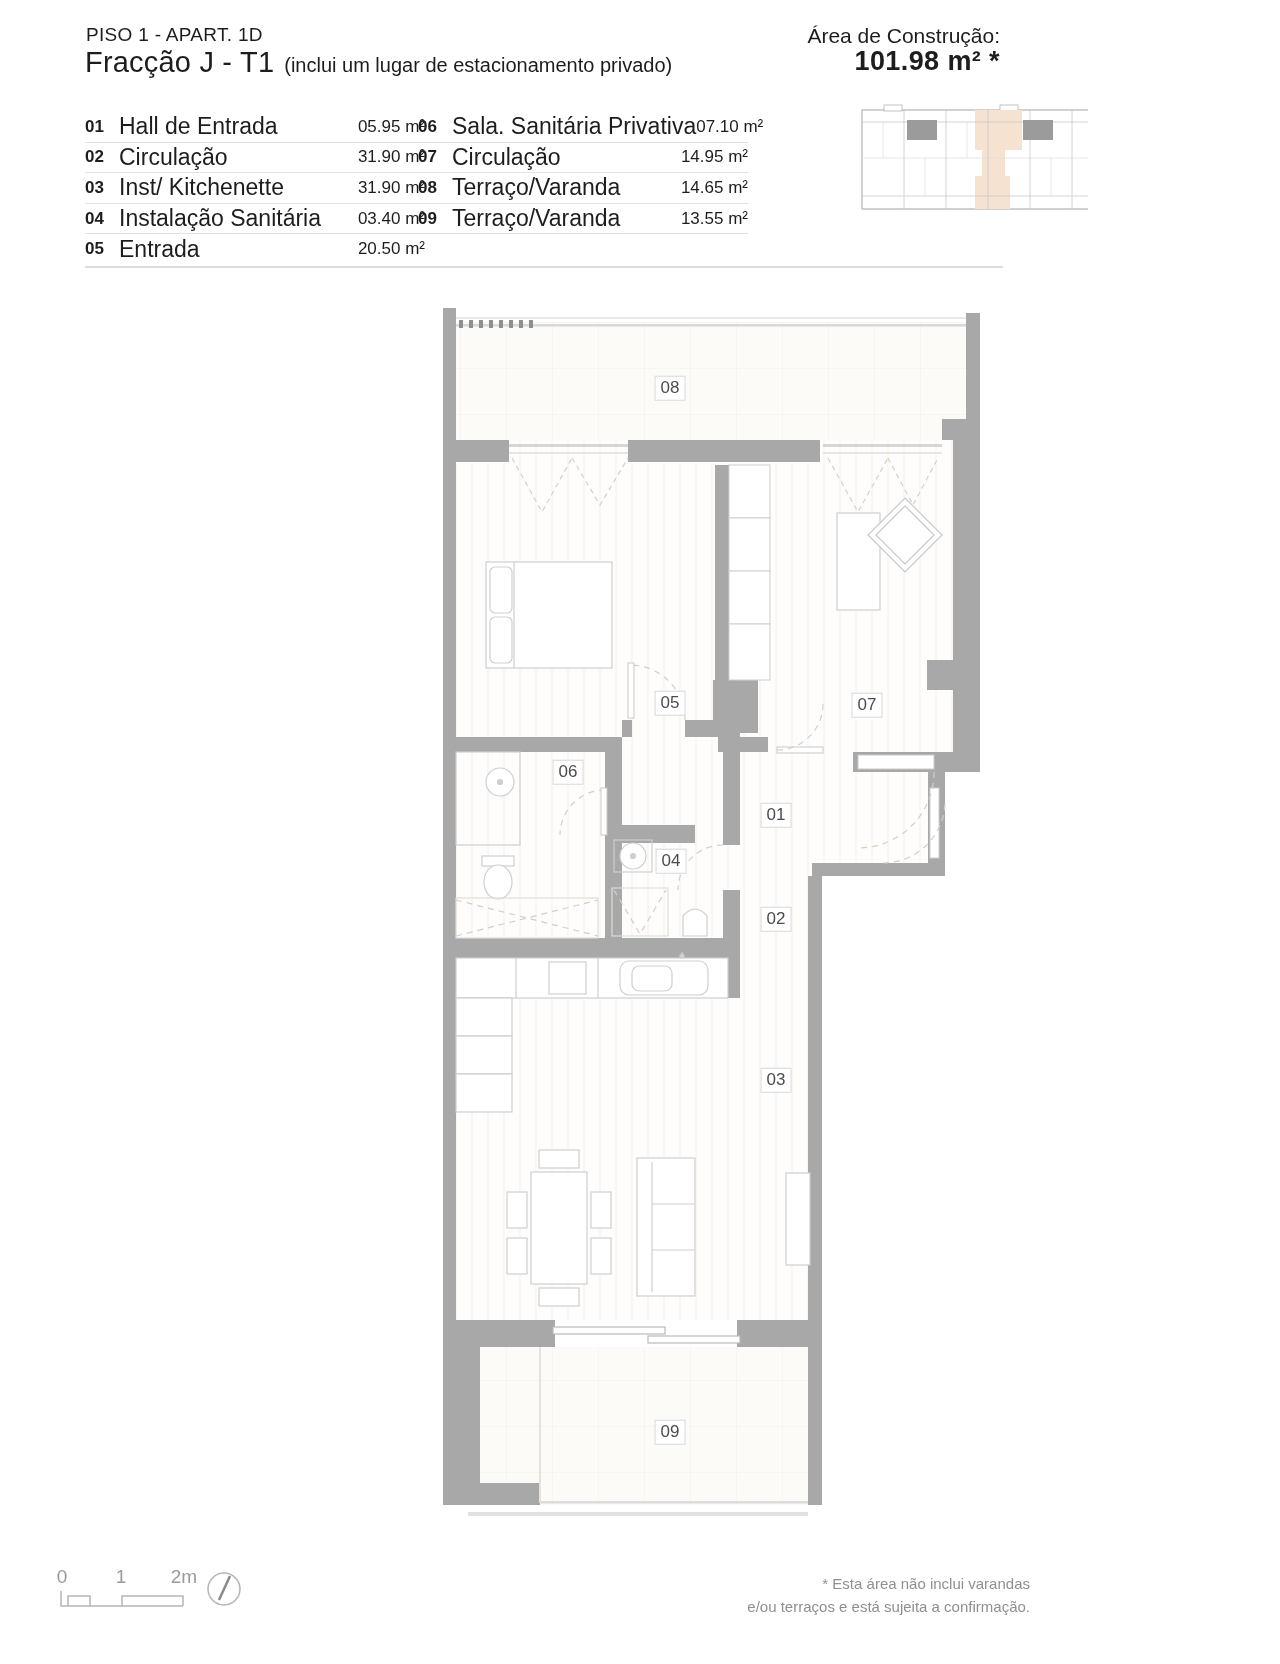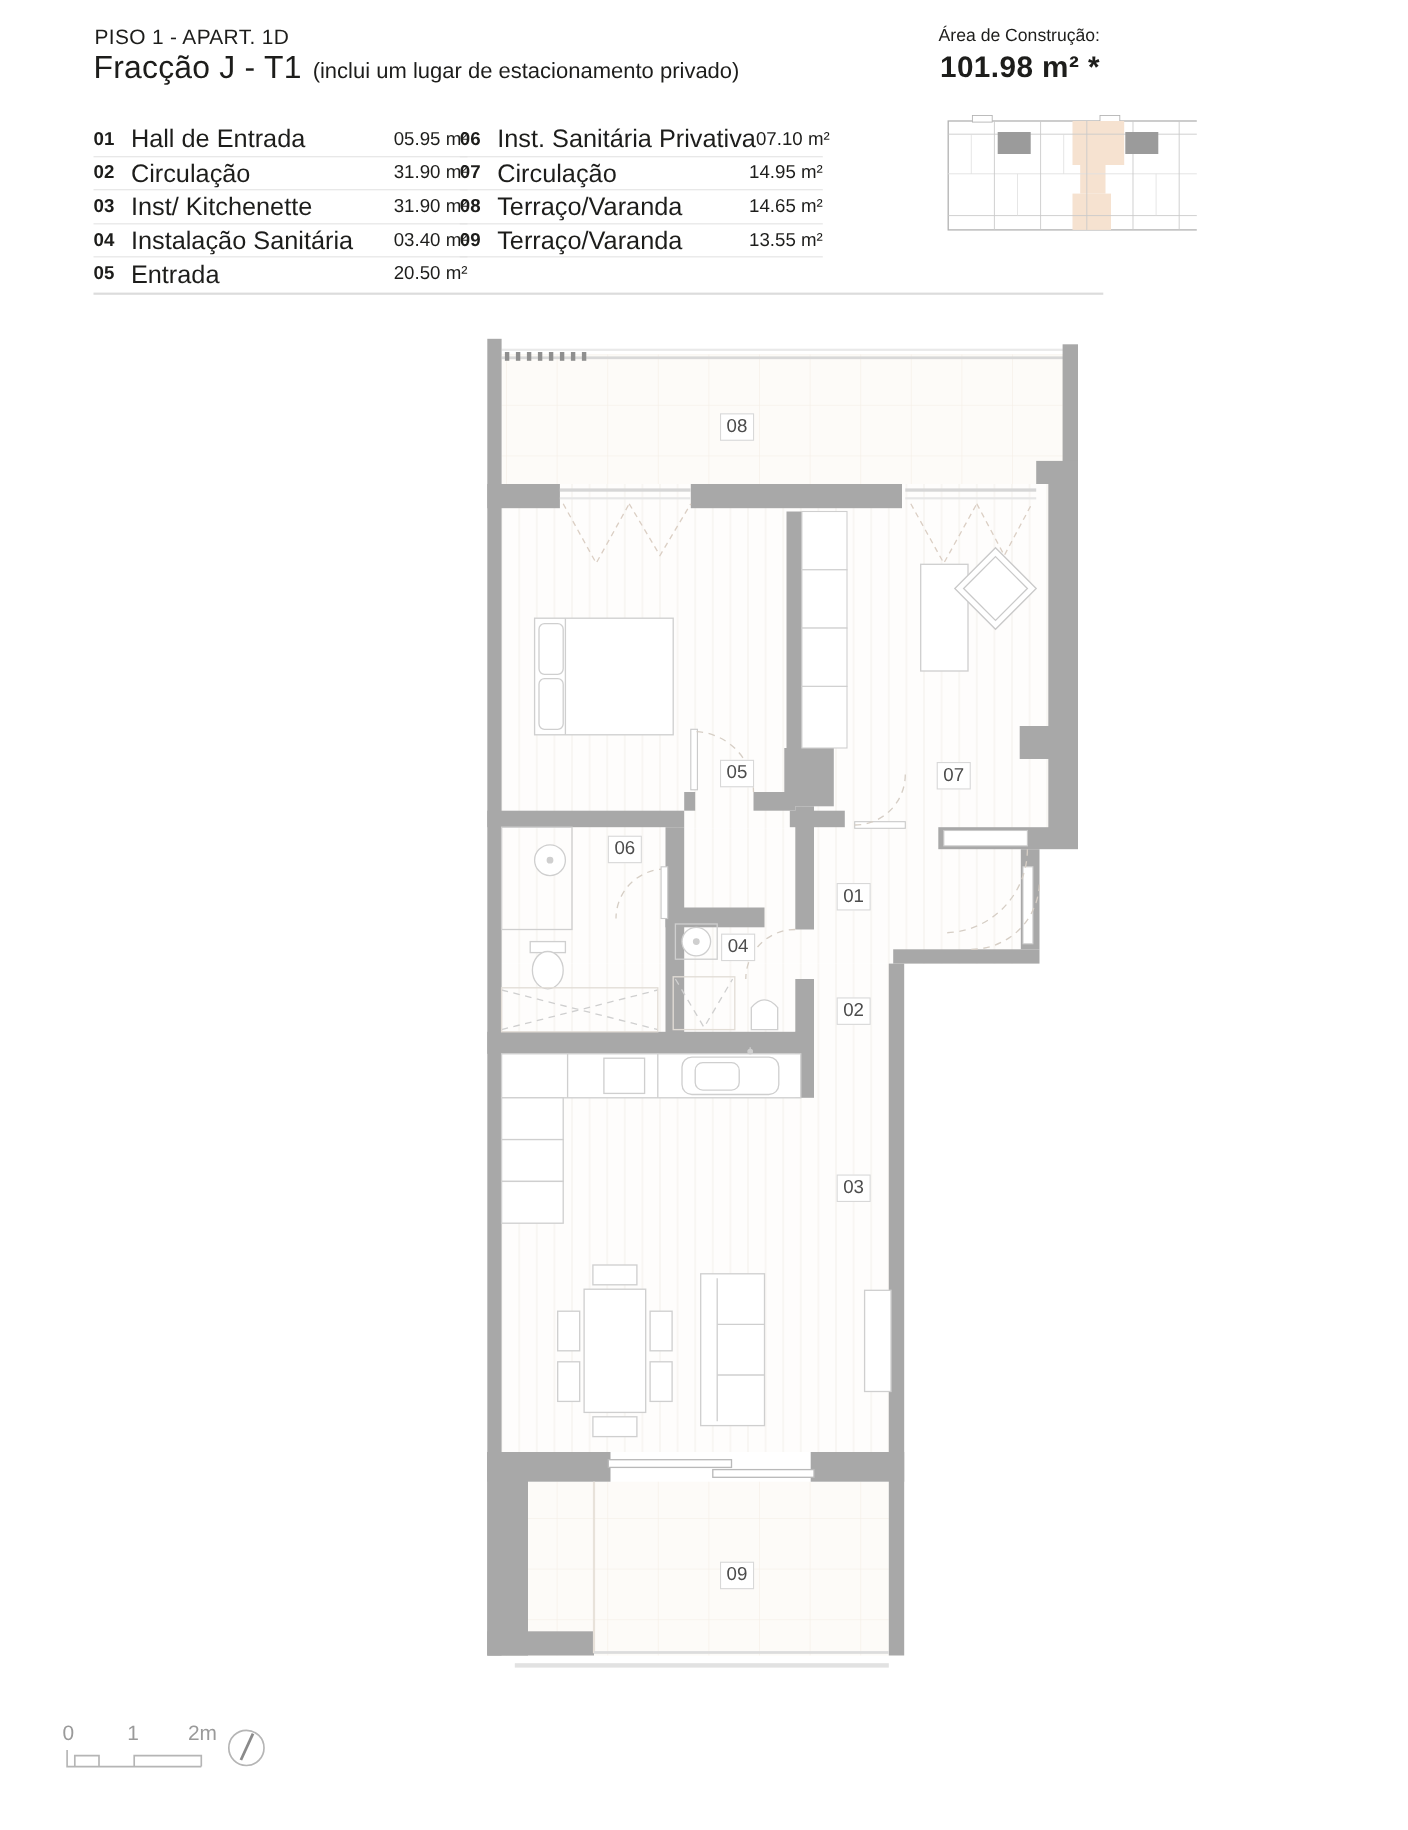--- a/index.html
+++ b/index.html
@@ -6,21 +6,21 @@
   body{width:1280px;height:1664px;font-family:"Liberation Sans",sans-serif;color:#1d1d1b;}
   .page{position:relative;width:1088px;height:1664px;overflow:hidden;background:#fff;}
 
   
   .floor-line{position:absolute;left:86px;top:24px;font-size:19px;letter-spacing:.3px;color:#1d1d1b;}
   .title-row{position:absolute;left:85px;top:46px;white-space:nowrap;}
   .title{font-size:29px;font-weight:normal;letter-spacing:.2px;}
   .title-note{font-size:20px;font-weight:normal;margin-left:10px;}
 
   
-  .area-label{position:absolute;right:88px;top:24px;font-size:16px;text-align:left;}
+  .area-label{position:absolute;right:88px;top:24px;font-size:21px;text-align:left;}
   .area-value{position:absolute;right:88px;top:46px;font-size:27px;font-weight:bold;text-align:right;letter-spacing:.4px;}
 
   
   .legend{position:absolute;top:112px;}
   .legend.left{left:85px;width:340px;}
   .legend.right{left:418px;width:330px;}
   .lrow{display:flex;align-items:center;height:29.6px;border-bottom:1px solid #e3e3e3;}
   .legend.left .lrow:last-child{border-bottom:none;}
   .lnum{font-weight:bold;width:34px;font-size:17px;flex:0 0 auto;}
   .lname{flex:1 1 auto;font-size:23px;white-space:nowrap;}
@@ -75,21 +75,21 @@
     <div class="lrow">
       <span class="lnum">05</span>
       <span class="lname">Entrada</span>
       <span class="larea">20.50 m²</span>
     </div>
   </div>
 
   <div class="legend right">
     <div class="lrow">
       <span class="lnum">06</span>
-      <span class="lname">Inst. Sanitária Privativa</span>
+      <span class="lname">Sala. Sanitária Privativa</span>
       <span class="larea">07.10 m²</span>
     </div>
     <div class="lrow">
       <span class="lnum">07</span>
       <span class="lname">Circulação</span>
       <span class="larea">14.95 m²</span>
     </div>
     <div class="lrow">
       <span class="lnum">08</span>
       <span class="lname">Terraço/Varanda</span>
@@ -349,14 +349,18 @@
   <div class="plan-label" style="left:776px;top:815px">01</div>
   <div class="plan-label" style="left:671px;top:861px">04</div>
   <div class="plan-label" style="left:776px;top:919px">02</div>
   <div class="plan-label" style="left:776px;top:1080px">03</div>
   <div class="plan-label" style="left:670px;top:1432px">09</div>
 
   <div class="scale-num" style="left:62px;top:1566px">0</div>
   <div class="scale-num" style="left:121px;top:1566px">1</div>
   <div class="scale-num" style="left:184px;top:1566px">2m</div>
 
+  <div class="footnote">
+    <div>* Esta área não inclui varandas</div>
+    <div>e/ou terraços e está sujeita a confirmação.</div>
+  </div>
 
 </div>
 
 </body></html>

